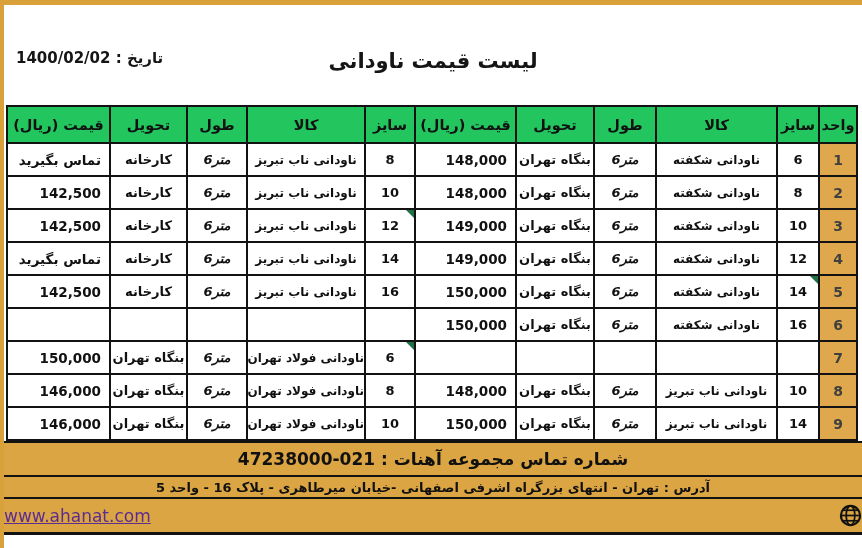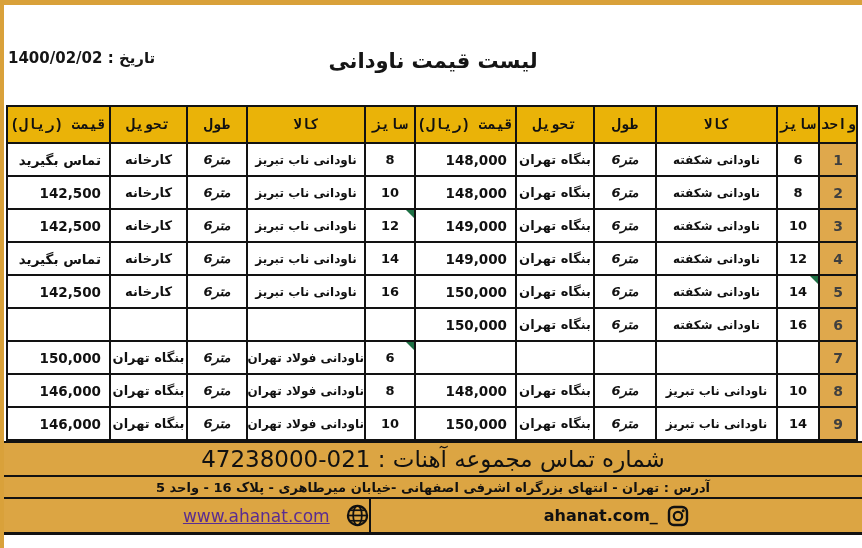--- a/index.html
+++ b/index.html
@@ -10,57 +10,57 @@
     background:#ffffff; overflow:hidden; direction:rtl;
     border-top:5px solid #D9A13A; border-left:4px solid #D9A13A;
   }
   
   .sheet-header { position:relative; height:100px; }
   .page-title {
     position:absolute; top:44px; left:0; right:0; text-align:center;
     font-size:21px; font-weight:700; color:#151515; letter-spacing:.5px;
   }
   .date-label {
-    position:absolute; top:44px; left:4px; direction:rtl;
+    position:absolute; top:44px; left:12px; direction:rtl;
     font-size:15px; font-weight:700; color:#151515;
   }
   .logo { position:absolute; top:2px; right:6px; width:84px; text-align:center; }
   .logo-name { font-size:19px; font-weight:700; color:#D89C2E; line-height:1.05; }
   .logo-latin { font-size:6px; font-weight:700; color:#D89C2E; letter-spacing:3px; direction:ltr; }
   
   table.price-table {
     table-layout:fixed; border-collapse:collapse; width:850px;
     margin:0 4px 0 0;
   }
   .price-table th, .price-table td {
     border:2px solid #121212; overflow:hidden; white-space:nowrap;
     text-align:center; vertical-align:middle; font-weight:700; color:#111;
   }
-  .price-table th { height:37px; background:#eab308; font-size:14.5px;font-family:Liberation Mono, monospace; }
+  .price-table th { height:37px; background:#22c55e; font-size:14.5px; }
   .price-table td { height:33px; background:#ffffff; font-size:13px; }
   .price-table td.rownum { background:#DFA84C; color:#3f3f3f; font-size:14px; }
   .price-table td.item { font-size:12px; }
   .price-table td.len { direction:ltr;font-style:italic; }
   .price-table td.price { direction:ltr; text-align:right; padding-right:8px; font-size:13.5px; }
   .price-table td { position:relative; }
   .price-table td.flag::after {
     content:""; position:absolute; top:0; right:0;
     border-top:8px solid #1e7145; border-left:8px solid transparent;
   }
   
   .sheet-footer { border-top:2px solid #121212; }
   .band { background:#DCA543; display:flex; align-items:center; justify-content:center; }
-  .band-phone   { height:34px; border-bottom:2px solid #121212; font-size:23px; font-weight:400; color:#111; }
+  .band-phone   { height:34px; border-bottom:2px solid #121212; font-size:17px; font-weight:700; color:#111; }
   .band-address { height:22px; border-bottom:2px solid #121212; font-size:13px;  font-weight:700; color:#111; }
   .band-links   { height:36px; border-bottom:3px solid #121212; display:flex; padding:0; }
   .links-right {
     flex:0 0 57.5%; display:flex; align-items:center; justify-content:center; gap:9px;
     border-left:2px solid #121212; height:100%;
   }
-  .links-left { flex:1; display:flex; align-items:center; justify-content:flex-start; gap:16px; height:100%; }
+  .links-left { flex:1; display:flex; align-items:center; justify-content:space-between; gap:16px; height:100%; }
   .ig-handle { direction:ltr; font-size:16px; font-weight:700; color:#111; }
   .site-link { direction:ltr; font-size:17px; font-weight:400; color:#5B2D90; text-decoration:underline; cursor:pointer; }
   .icon { display:inline-flex; }
 </style>
 </head>
 <body>
 
 <div class="page">
 
   <div class="sheet-header">
@@ -219,30 +219,20 @@
   </table>
 
   <div class="sheet-footer">
     <div class="band band-phone">
       <span>شماره تماس مجموعه آهنات : 021-47238000</span>
     </div>
     <div class="band band-address">
       <span>آدرس : تهران - انتهای بزرگراه اشرفی اصفهانی -خیابان میرطاهری - پلاک 16 - واحد 5</span>
     </div>
     <div class="band band-links">
-      <div class="links-right">
-        <span class="icon">
-          <svg width="22" height="22" viewBox="0 0 22 22">
-            <rect x="2" y="2" width="18" height="18" rx="5" fill="none" stroke="#111" stroke-width="2.4"></rect>
-            <circle cx="11" cy="11" r="4.2" fill="none" stroke="#111" stroke-width="2.2"></circle>
-            <circle cx="16.2" cy="5.8" r="1.5" fill="#111"></circle>
-          </svg>
-        </span>
-        <span class="ig-handle">ahanat.com_</span>
-      </div>
       <div class="links-left">
         <span class="icon">
           <svg width="23" height="23" viewBox="0 0 24 24">
             <circle cx="12" cy="12" r="10" fill="none" stroke="#111" stroke-width="2.2"></circle>
             <ellipse cx="12" cy="12" rx="4.5" ry="10" fill="none" stroke="#111" stroke-width="1.8"></ellipse>
             <line x1="2" y1="12" x2="22" y2="12" stroke="#111" stroke-width="1.8"></line>
             <line x1="3.5" y1="6.5" x2="20.5" y2="6.5" stroke="#111" stroke-width="1.8"></line>
             <line x1="3.5" y1="17.5" x2="20.5" y2="17.5" stroke="#111" stroke-width="1.8"></line>
           </svg>
         </span>

